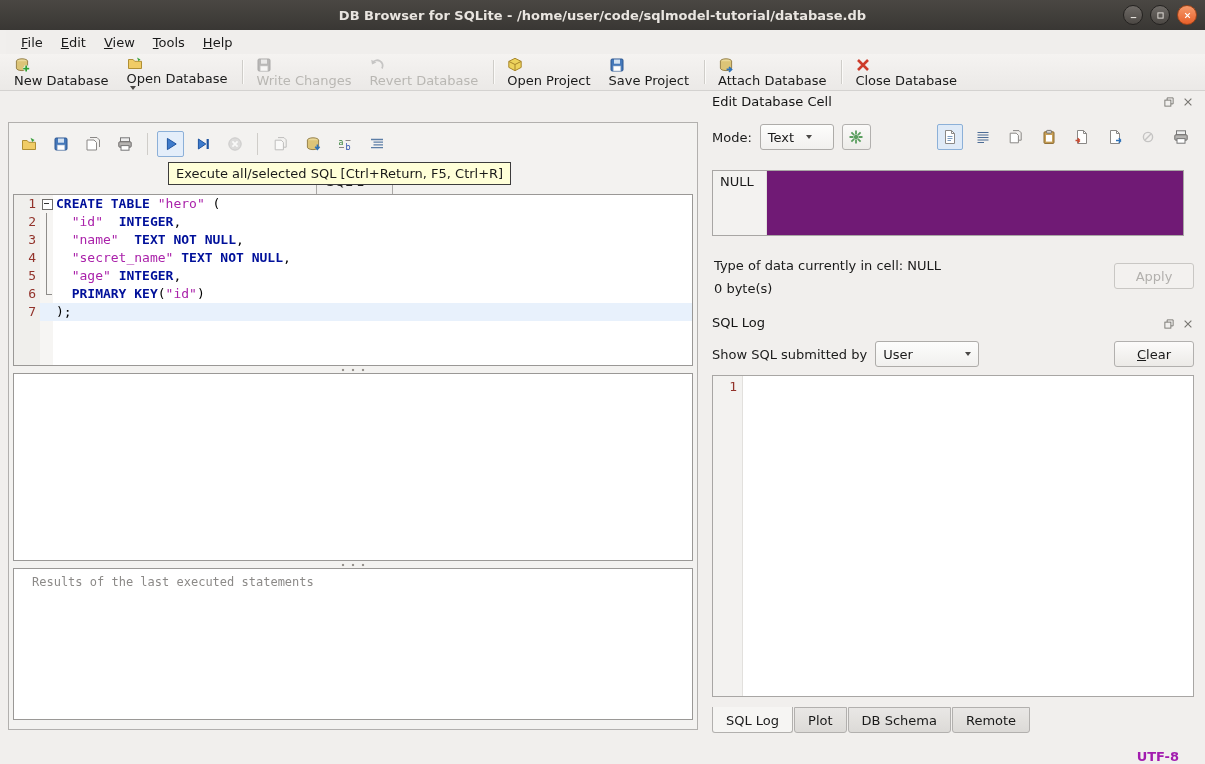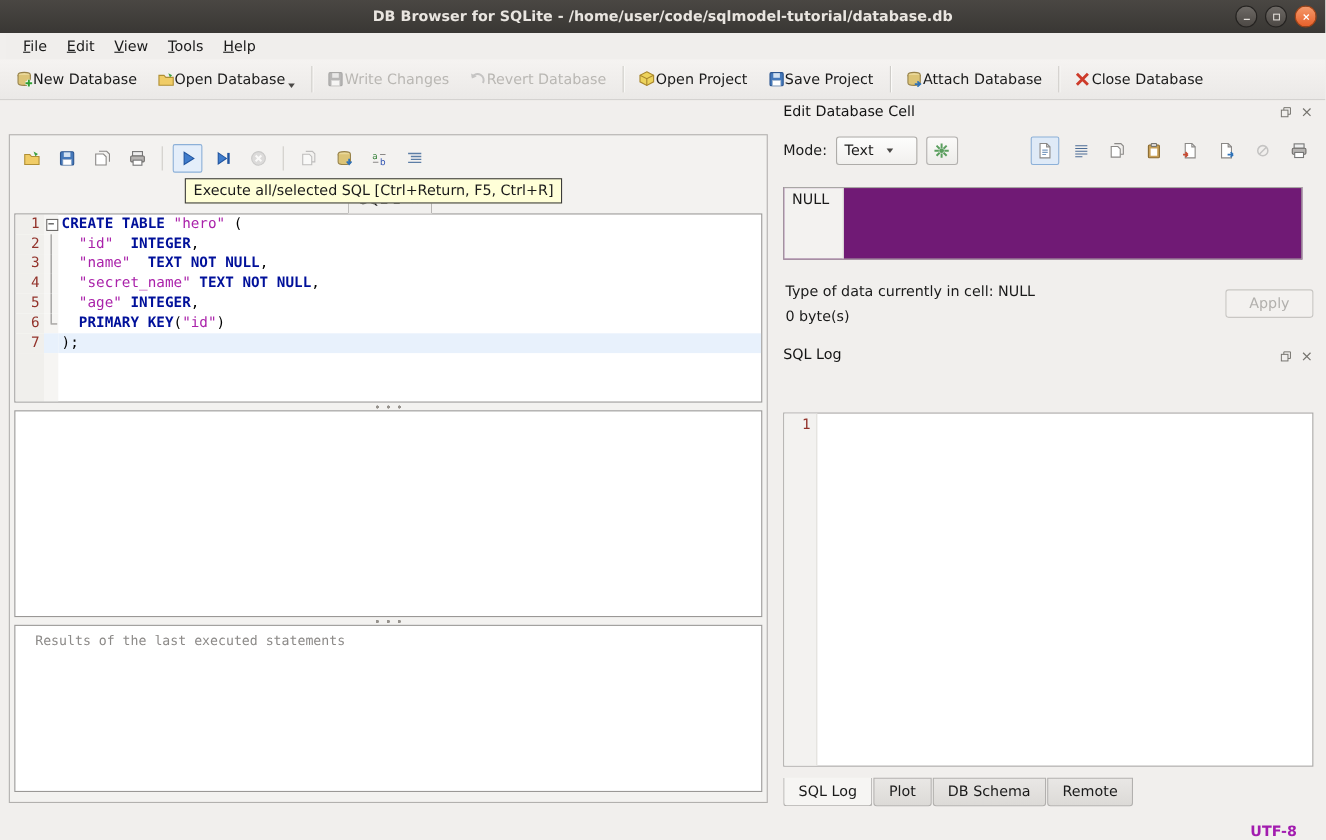--- a/index.html
+++ b/index.html
@@ -24,21 +24,21 @@
   
   .menubar { position:absolute; top:30px; left:6px; right:0; height:24px; background:#f0eeec;
     display:flex; align-items:center; padding-left:6px; }
   .menu-item { display:inline-block; padding:3px 9px; }
   .menu-item::first-letter { text-decoration:underline; }
 
   
   .toolbar { position:absolute; top:54px; left:0; right:0; height:37px;
     background:linear-gradient(#f5f3f1,#ebe9e7); border-bottom:1px solid #d4d2d0;
     display:flex; align-items:center; padding-left:6px; }
-  .tbtn { display:flex; align-items:flex-end; gap:0; padding:5px 8px; border-radius:3px; margin-right:2px; }
+  .tbtn { display:flex; align-items:flex-start; gap:0; padding:5px 8px; border-radius:3px; margin-right:2px;flex-direction:column; }
   .tbtn.disabled .tlabel { color:#b9b7b3; }
   .tbtn.disabled svg { filter:grayscale(1) opacity(.45); }
   .tb-arrow { width:0; height:0; border-left:3.5px solid transparent; border-right:3.5px solid transparent;
     border-top:4px solid #4a4846; margin-left:3px; }
   .tsep { width:1px; height:24px; background:#cfcdc9; margin:0 5px; box-shadow:1px 0 0 #fbfaf8; }
 
   
   .workspace { position:absolute; top:91px; left:0; right:0; height:644px; }
 
   .main-tabs { position:absolute; left:8px; top:5px; display:flex; height:27px; z-index:3; }
@@ -512,20 +512,30 @@
             <path d="M5.5 5.5v-3h8v8h-3" fill="none" stroke="#76746f" stroke-width="1.2"></path>
           </svg>
         </span>
         <span class="dock-ic">
           <svg viewBox="0 0 16 16" width="16" height="16">
             <path d="M3.5 3.5l9 9m0-9l-9 9" stroke="#76746f" stroke-width="1.5"></path>
           </svg>
         </span>
       </div>
 
+    <div class="show-row">
+      <span>Show SQL submitted by</span>
+      <div class="combo user-combo">
+        <span>User</span>
+        <span class="arr"></span>
+      </div>
+      <div class="clear-btn">
+        <span class="ul-first">Clear</span>
+      </div>
+    </div>
 
     <div class="log-box">
       <div class="log-gutter">1</div>
     </div>
 
     <div class="bottom-tabs">
         <div class="btab active">SQL Log</div>
         <div class="btab">Plot</div>
         <div class="btab">DB Schema</div>
         <div class="btab">Remote</div>

